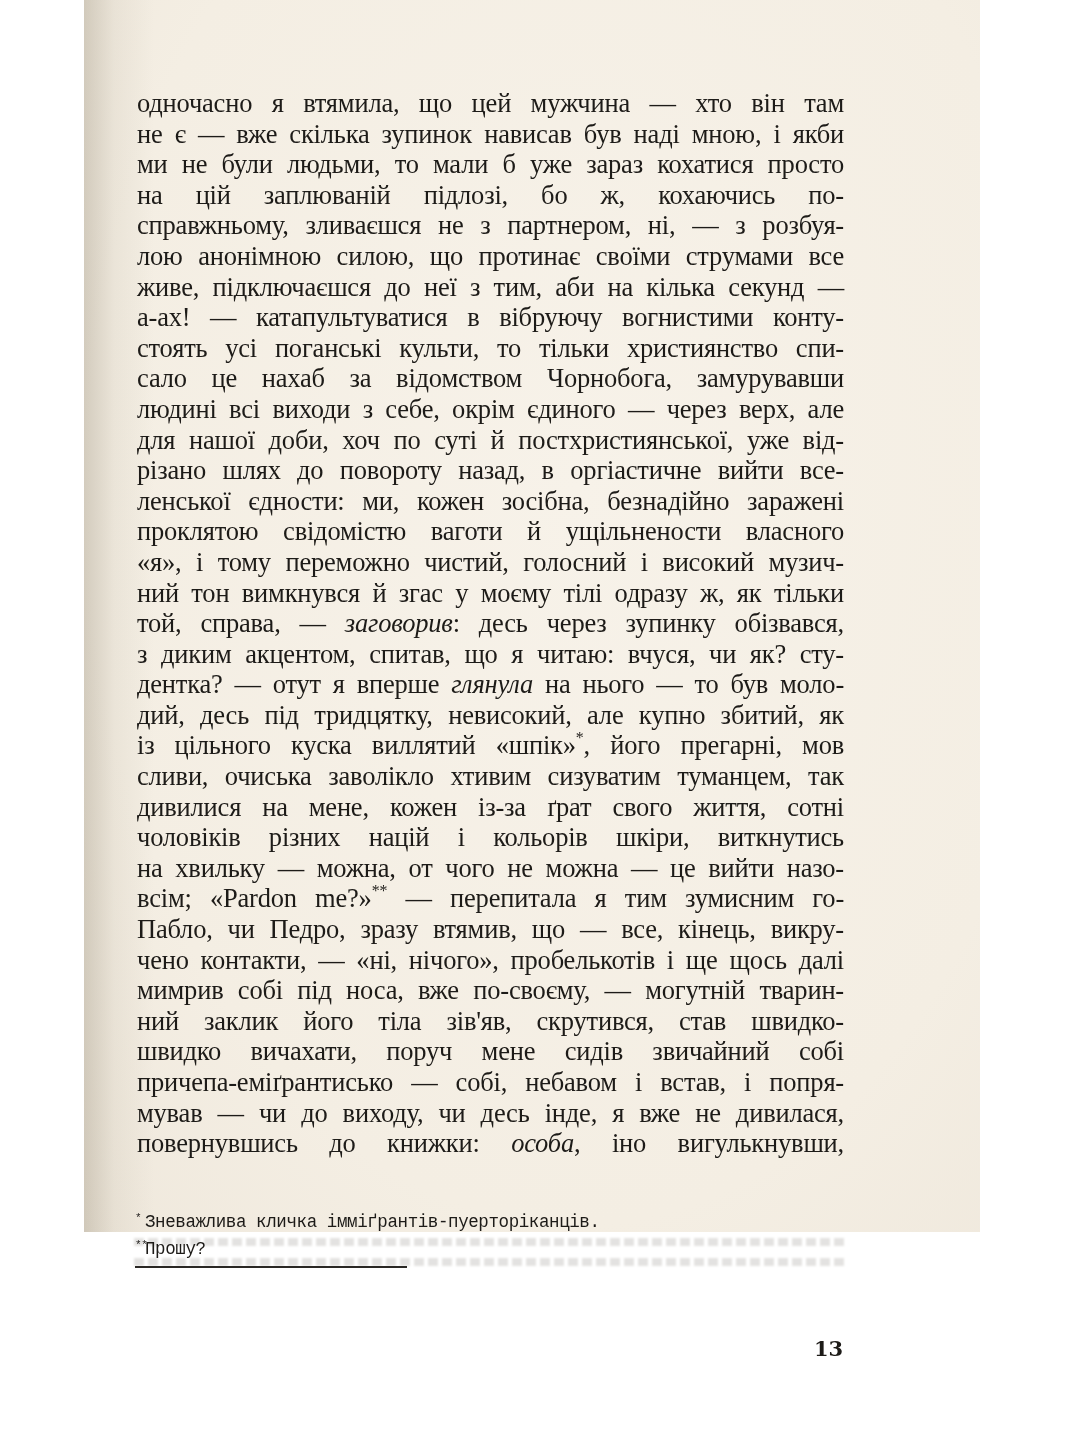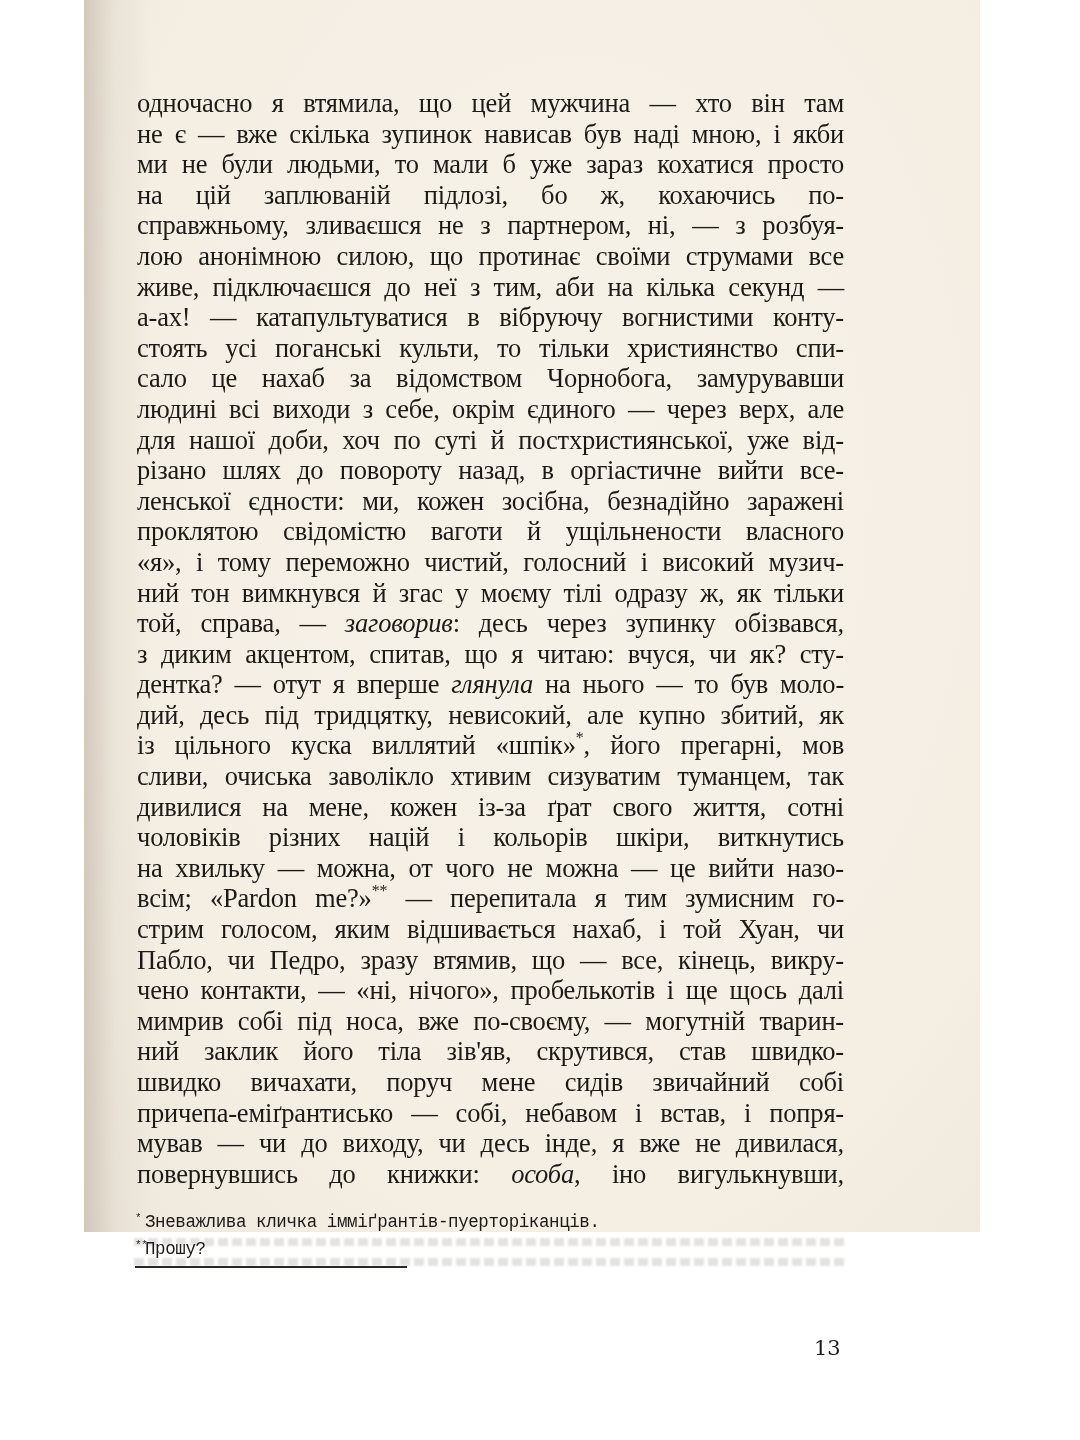--- a/index.html
+++ b/index.html
@@ -87,21 +87,21 @@
       display: inline-block;
       width: 10px;
       font-size: 11px;
       vertical-align: 6px;
     }
     .page-number {
       position: absolute;
       left: 730px;
       top: 1336px;
       font-family: "DejaVu Serif", "Liberation Serif", serif;
-      font-weight: normal;
+      font-weight: bold;
       font-size: 21px;
       color: #1d1b18;
     }
   </style>
 </head>
 <body>
 
 <div class="page">
   <div class="body-text" id="body-text">
       <div class="line"><span>одночасно я втямила, що цей мужчина — хто він там</span></div>
@@ -124,21 +124,20 @@
       <div class="line"><span>той, справа, — </span><em>заговорив</em><span>: десь через зупинку обізвався,</span></div>
       <div class="line"><span>з диким акцентом, спитав, що я читаю: вчуся, чи як? сту-</span></div>
       <div class="line"><span>дентка? — отут я вперше </span><em>глянула</em><span> на нього — то був моло-</span></div>
       <div class="line"><span>дий, десь під тридцятку, невисокий, але купно збитий, як</span></div>
       <div class="line"><span>із цільного куска виллятий «шпік»</span><sup>*</sup><span>, його прегарні, мов</span></div>
       <div class="line"><span>сливи, очиська заволікло хтивим сизуватим туманцем, так</span></div>
       <div class="line"><span>дивилися на мене, кожен із-за ґрат свого життя, сотні</span></div>
       <div class="line"><span>чоловіків різних націй і кольорів шкіри, виткнутись</span></div>
       <div class="line"><span>на хвильку — можна, от чого не можна — це вийти назо-</span></div>
       <div class="line"><span>всім; «Pardon me?»</span><sup>**</sup><span> — перепитала я тим зумисним го-</span></div>
-      <div class="line"><span>стрим голосом, яким відшивається нахаб, і той Хуан, чи</span></div>
       <div class="line"><span>Пабло, чи Педро, зразу втямив, що — все, кінець, викру-</span></div>
       <div class="line"><span>чено контакти, — «ні, нічого», пробелькотів і ще щось далі</span></div>
       <div class="line"><span>мимрив собі під носа, вже по-своєму, — могутній тварин-</span></div>
       <div class="line"><span>ний заклик його тіла зів'яв, скрутився, став швидко-</span></div>
       <div class="line"><span>швидко вичахати, поруч мене сидів звичайний собі</span></div>
       <div class="line"><span>причепа-еміґрантисько — собі, небавом і встав, і попря-</span></div>
       <div class="line"><span>мував — чи до виходу, чи десь інде, я вже не дивилася,</span></div>
       <div class="line last"><span>повернувшись до книжки: </span><em>особа</em><span>, іно вигулькнувши,</span></div>
     </div>
 

